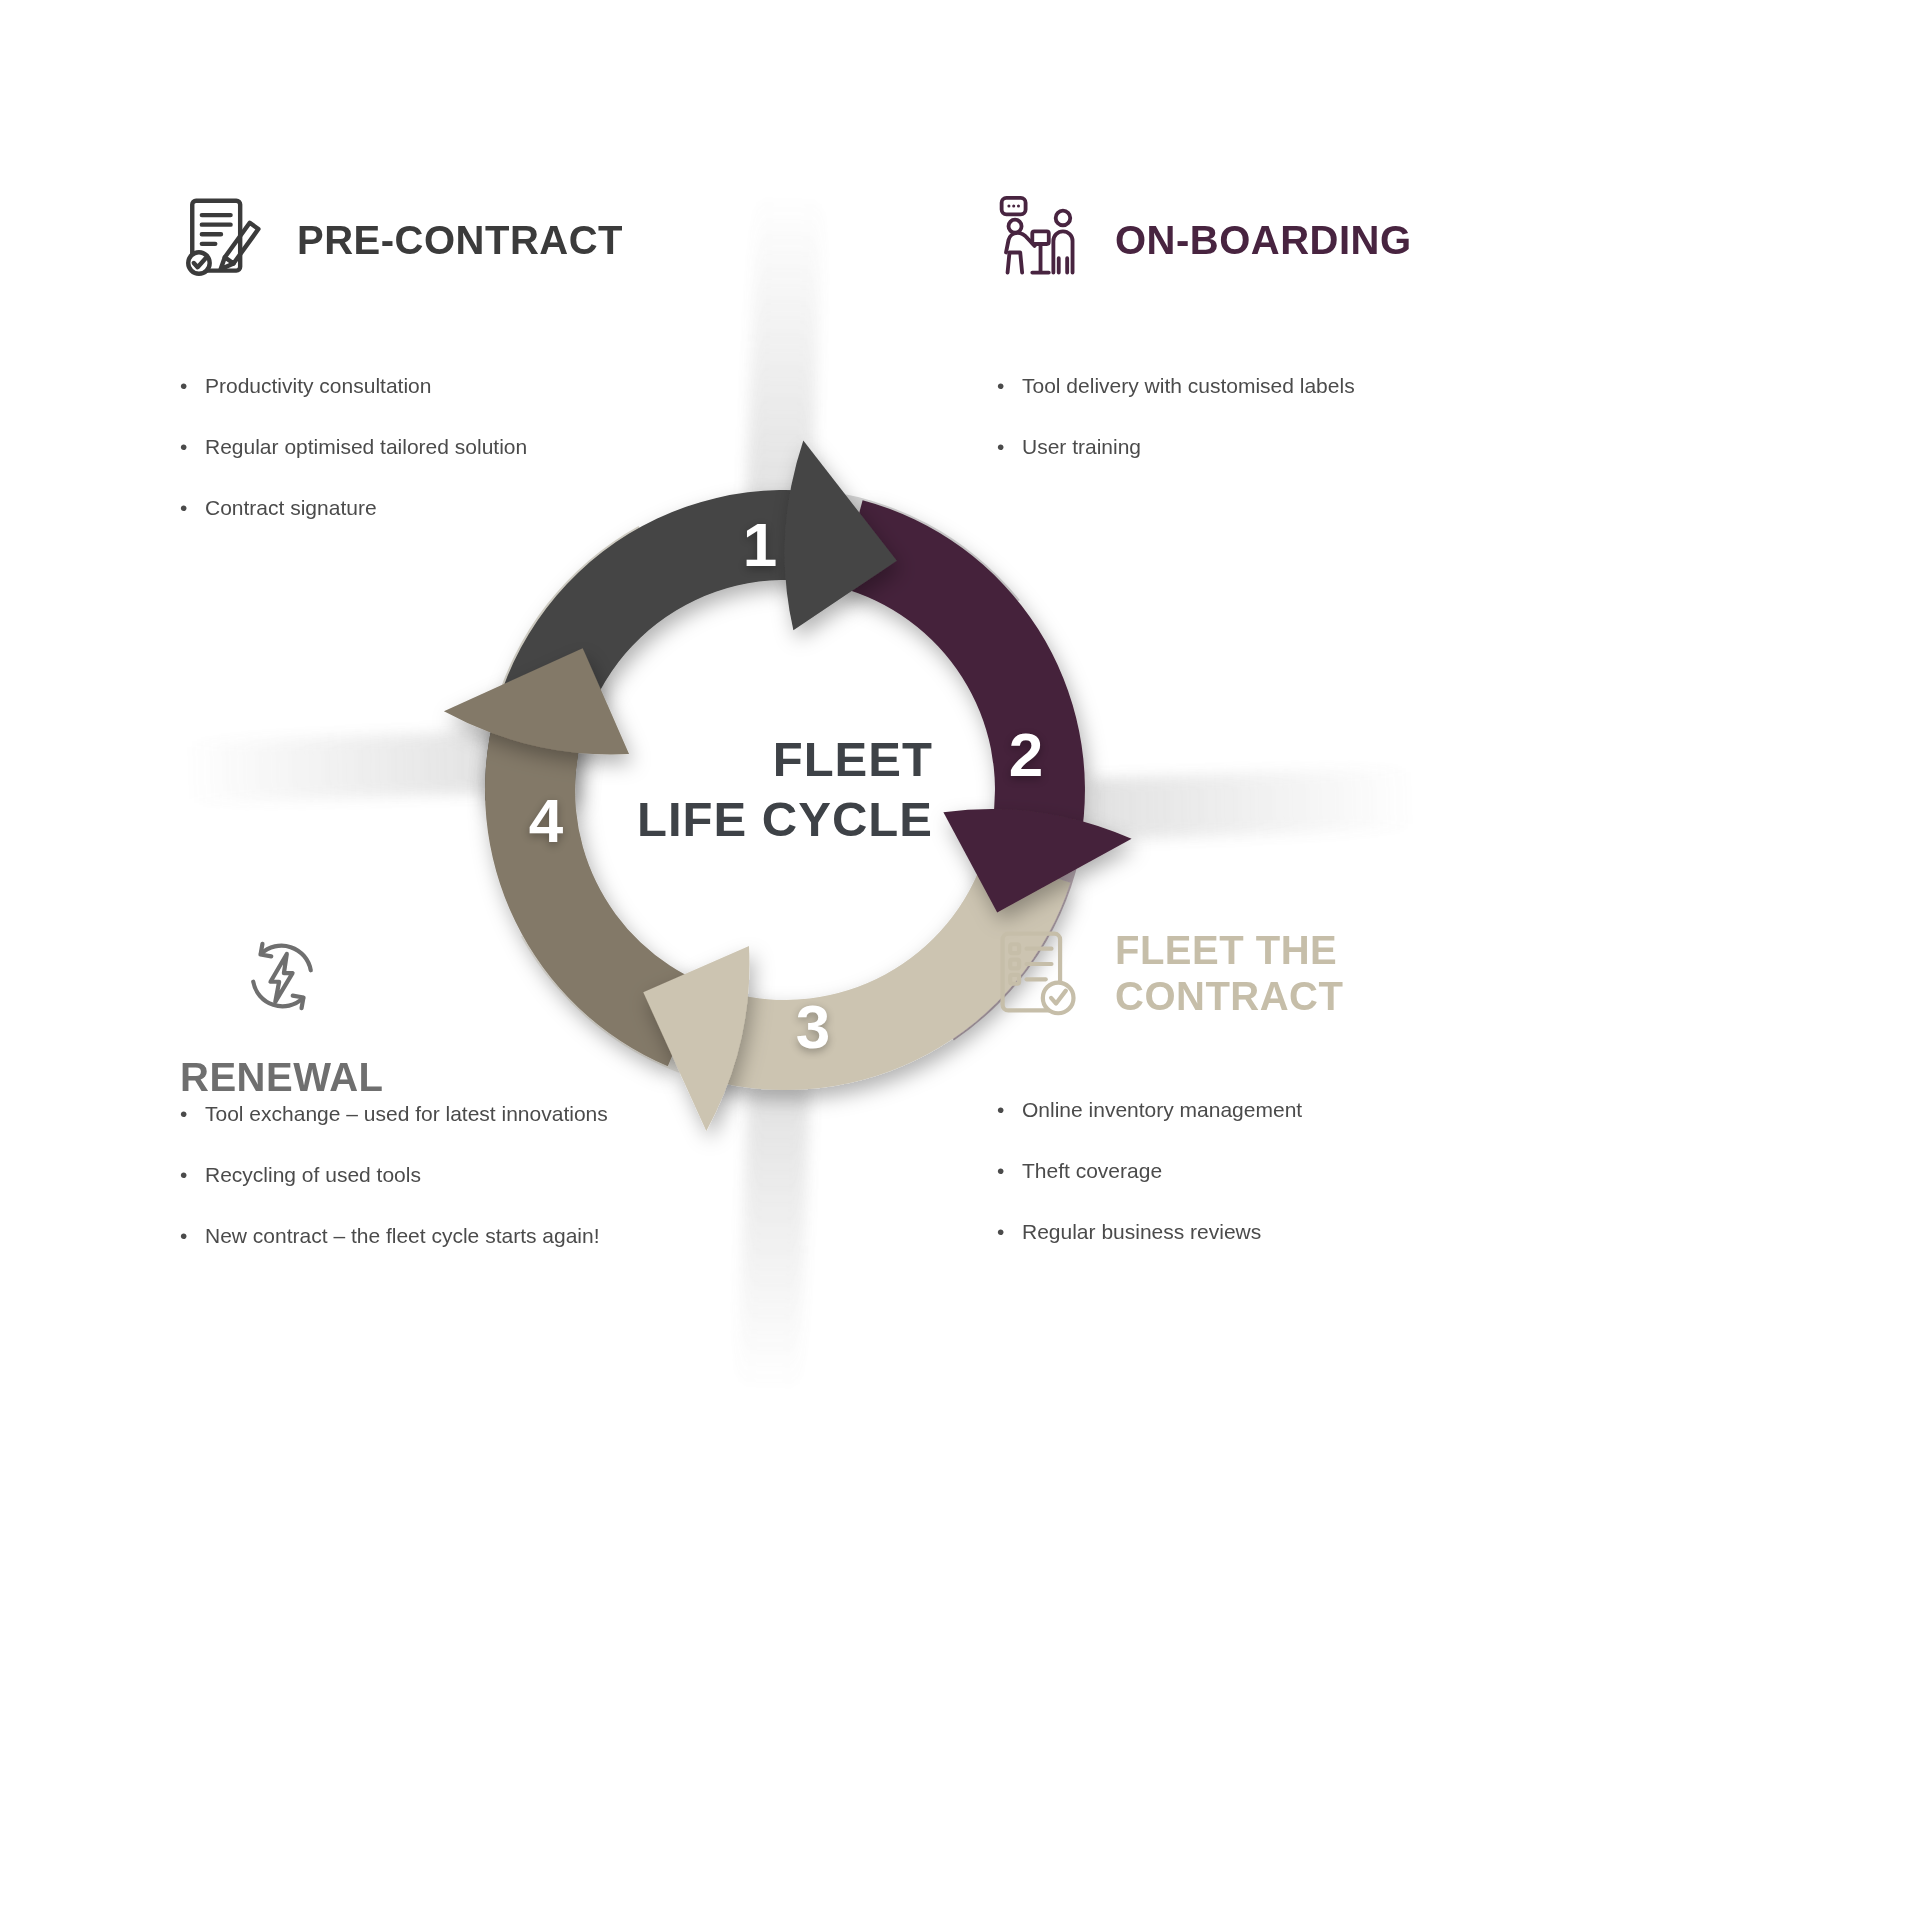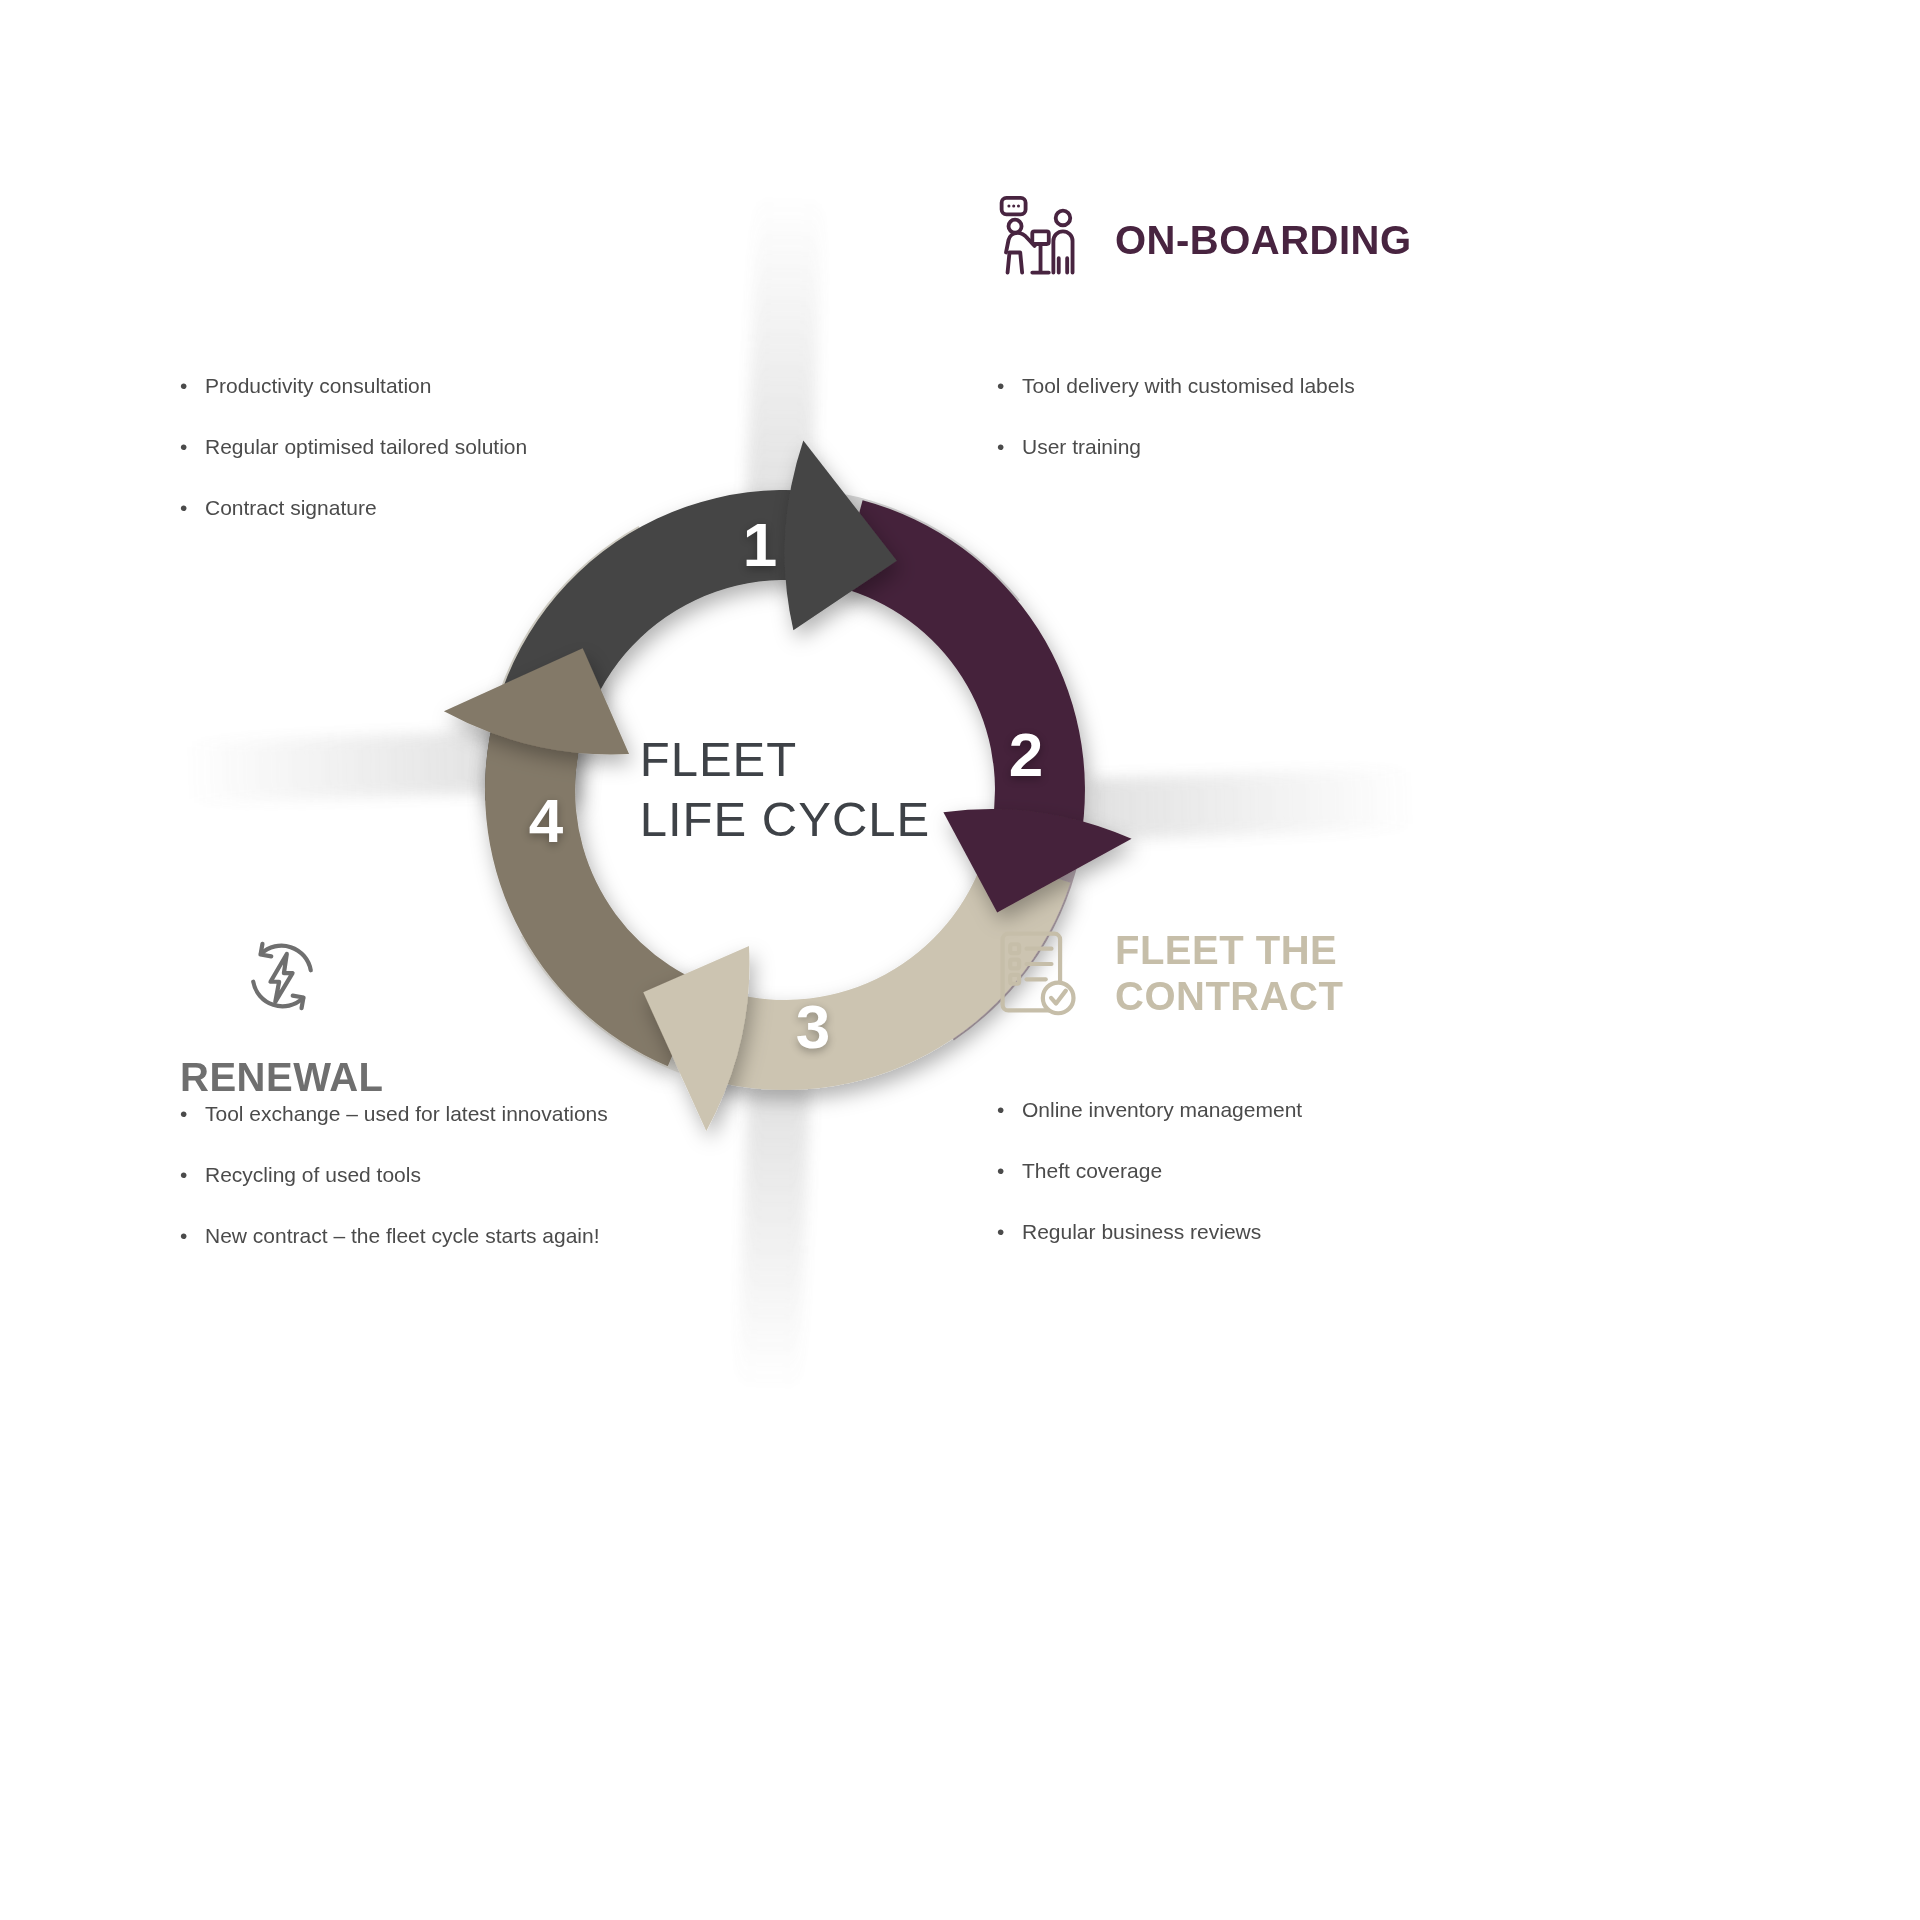--- a/index.html
+++ b/index.html
@@ -29,21 +29,21 @@
     font-size:62px; font-weight:bold; color:#ffffff;
     text-shadow:0 3px 8px rgba(0,0,0,.30);
   }
   .num-1 { left:355px; top:134px; }
   .num-2 { left:621px; top:344px; }
   .num-3 { left:408px; top:616px; }
   .num-4 { left:141px; top:410px; }
 
   .center-label {
     position:absolute; left:380px; top:380px; transform:translate(-50%,-50%);
-    text-align:left; font-size:49px; font-weight:normal; letter-spacing:1px;
+    text-align:right; font-size:49px; font-weight:bold; letter-spacing:1px;
     line-height:1.22; color:#3e4247; white-space:nowrap;
   }
 
   
   .q-header { position:absolute; display:flex; align-items:center; gap:30px; }
   .q-icon { flex:0 0 auto; width:92px; height:96px; }
   .q-icon svg { width:100%; height:100%; }
   .q-title { margin:0; font-size:40px; font-weight:bold; letter-spacing:.5px; color:inherit; line-height:1.15; }
 
   .hdr-tl { left:175px;  top:192px; }
@@ -110,20 +110,33 @@
     <div class="step-num num-2">2</div>
     <div class="step-num num-3">3</div>
     <div class="step-num num-4">4</div>
 
     <div class="center-label">
       <div>FLEET</div>
       <div>LIFE CYCLE</div>
     </div>
   </div>
 
+  <div class="q-header hdr-tl" style="color: rgb(59, 59, 59);">
+    <span class="q-icon">
+      <svg viewBox="0 0 48 48" fill="none" stroke="currentColor" stroke-width="2.3" stroke-linecap="round" stroke-linejoin="round">
+        <rect x="9" y="3.5" width="25" height="36.5" rx="2"></rect>
+        <path d="M14 11 h15 M14 16 h15 M14 21 h10 M14 26 h7"></path>
+        <path d="M26 33 L39 15 L43.5 18.3 L30.5 36.3 Z"></path>
+        <path d="M26 33 L23.8 39.3 L30.5 36.3"></path>
+        <circle cx="12.5" cy="36" r="5.6" fill="#ffffff"></circle>
+        <path d="M9.8 36 l2 2.2 L16 33.5"></path>
+      </svg>
+    </span>
+    <h2 class="q-title">PRE-CONTRACT</h2>
+  </div>
   <ul class="items items-tl">
     <li>Productivity consultation</li>
     <li>Regular optimised tailored solution</li>
     <li>Contract signature</li>
   </ul>
 
   <div class="q-header hdr-tr" style="color: rgb(72, 36, 64);">
     <span class="q-icon">
       <svg viewBox="0 0 48 48" fill="none" stroke="currentColor" stroke-width="2" stroke-linecap="round" stroke-linejoin="round">
         <rect x="4.5" y="2" width="12.5" height="8.6" rx="2.5"></rect>

